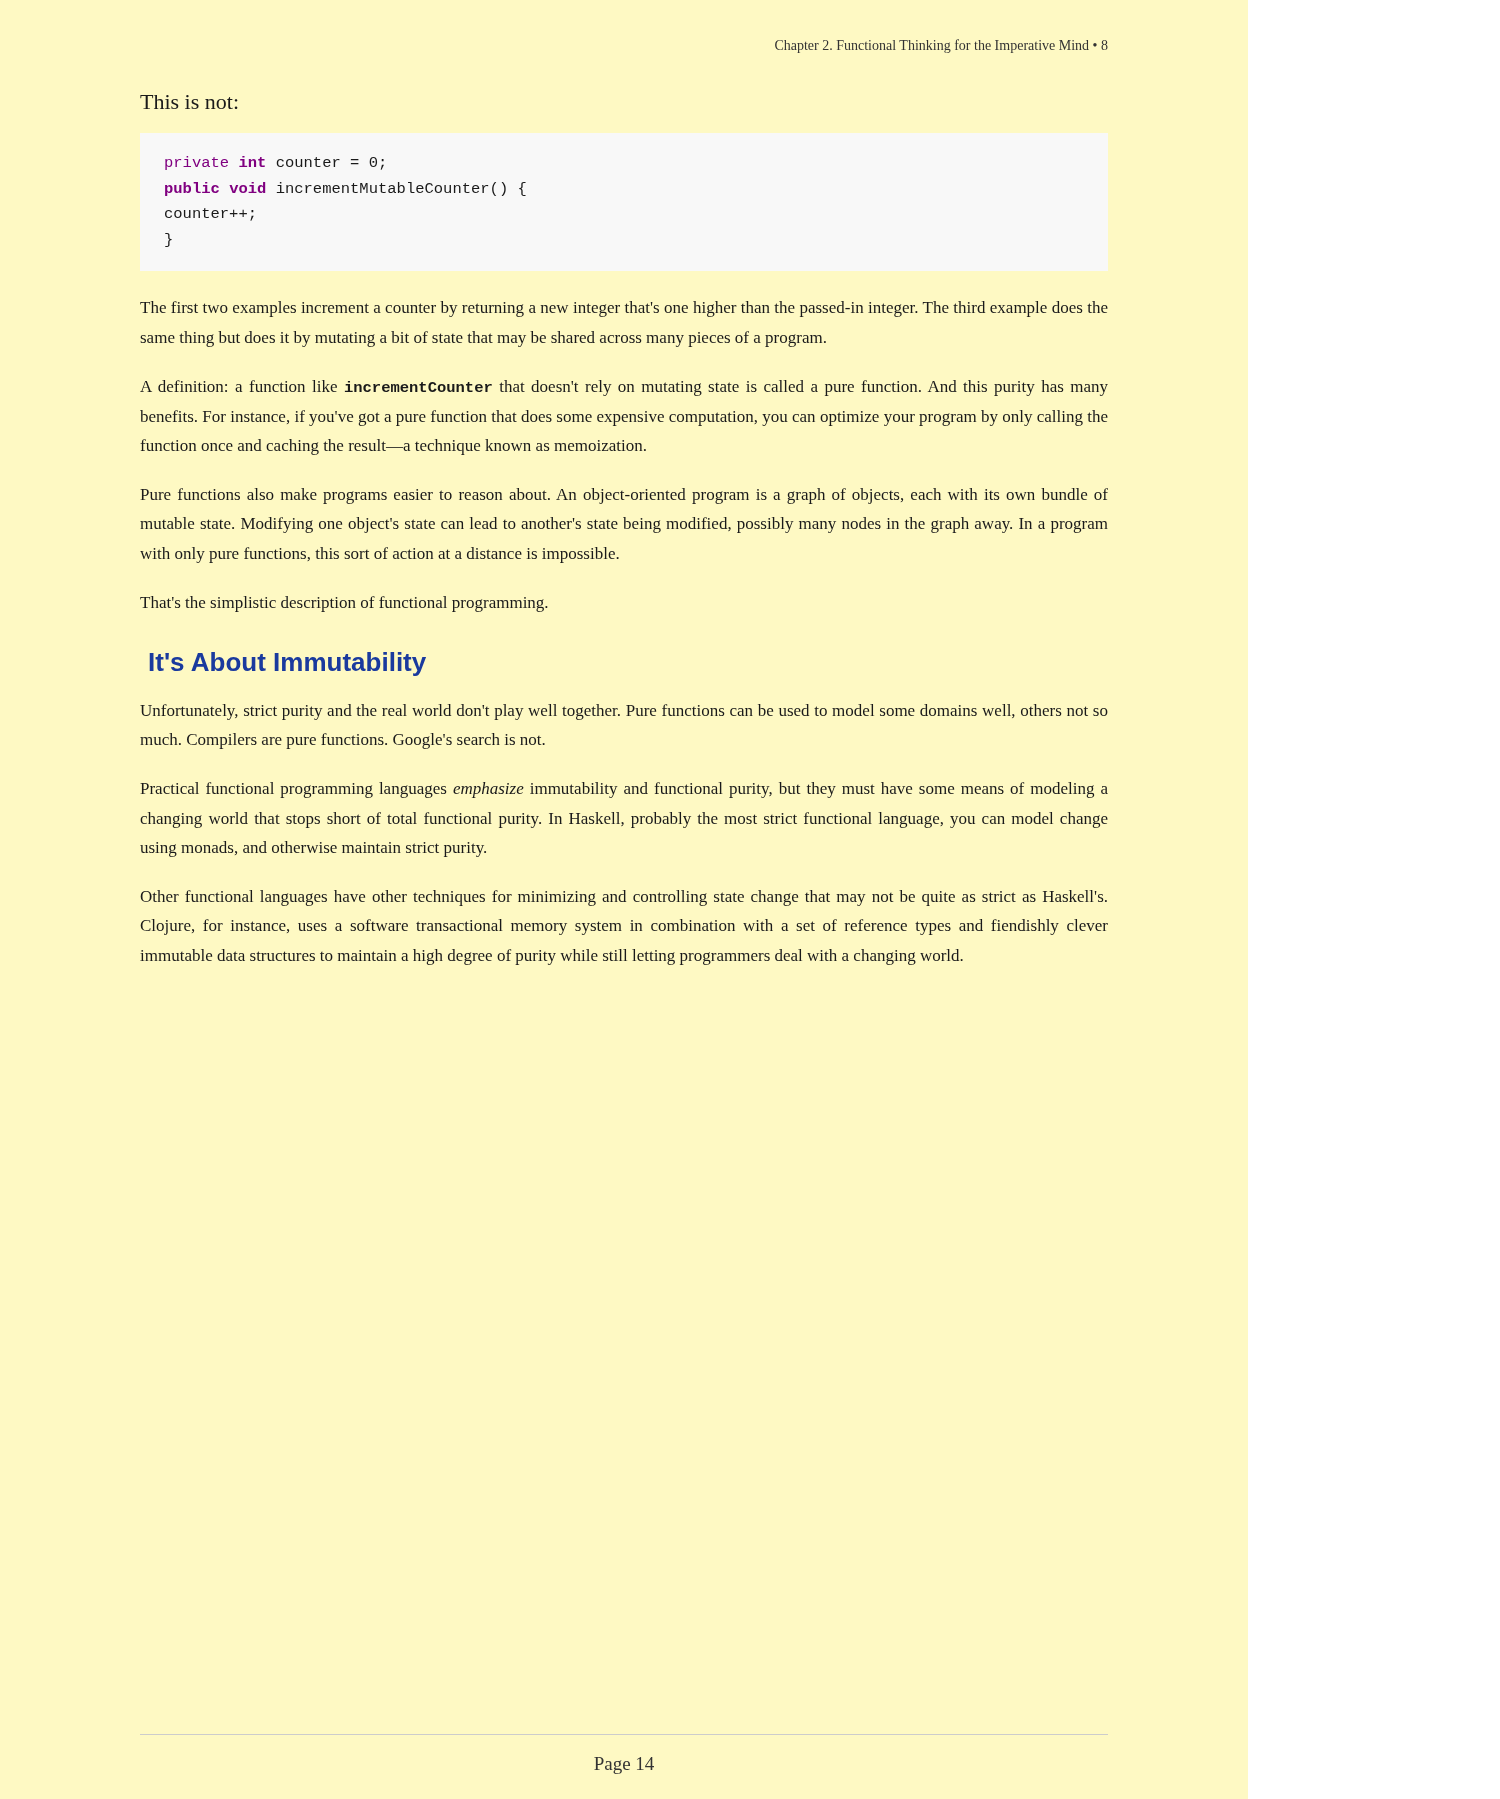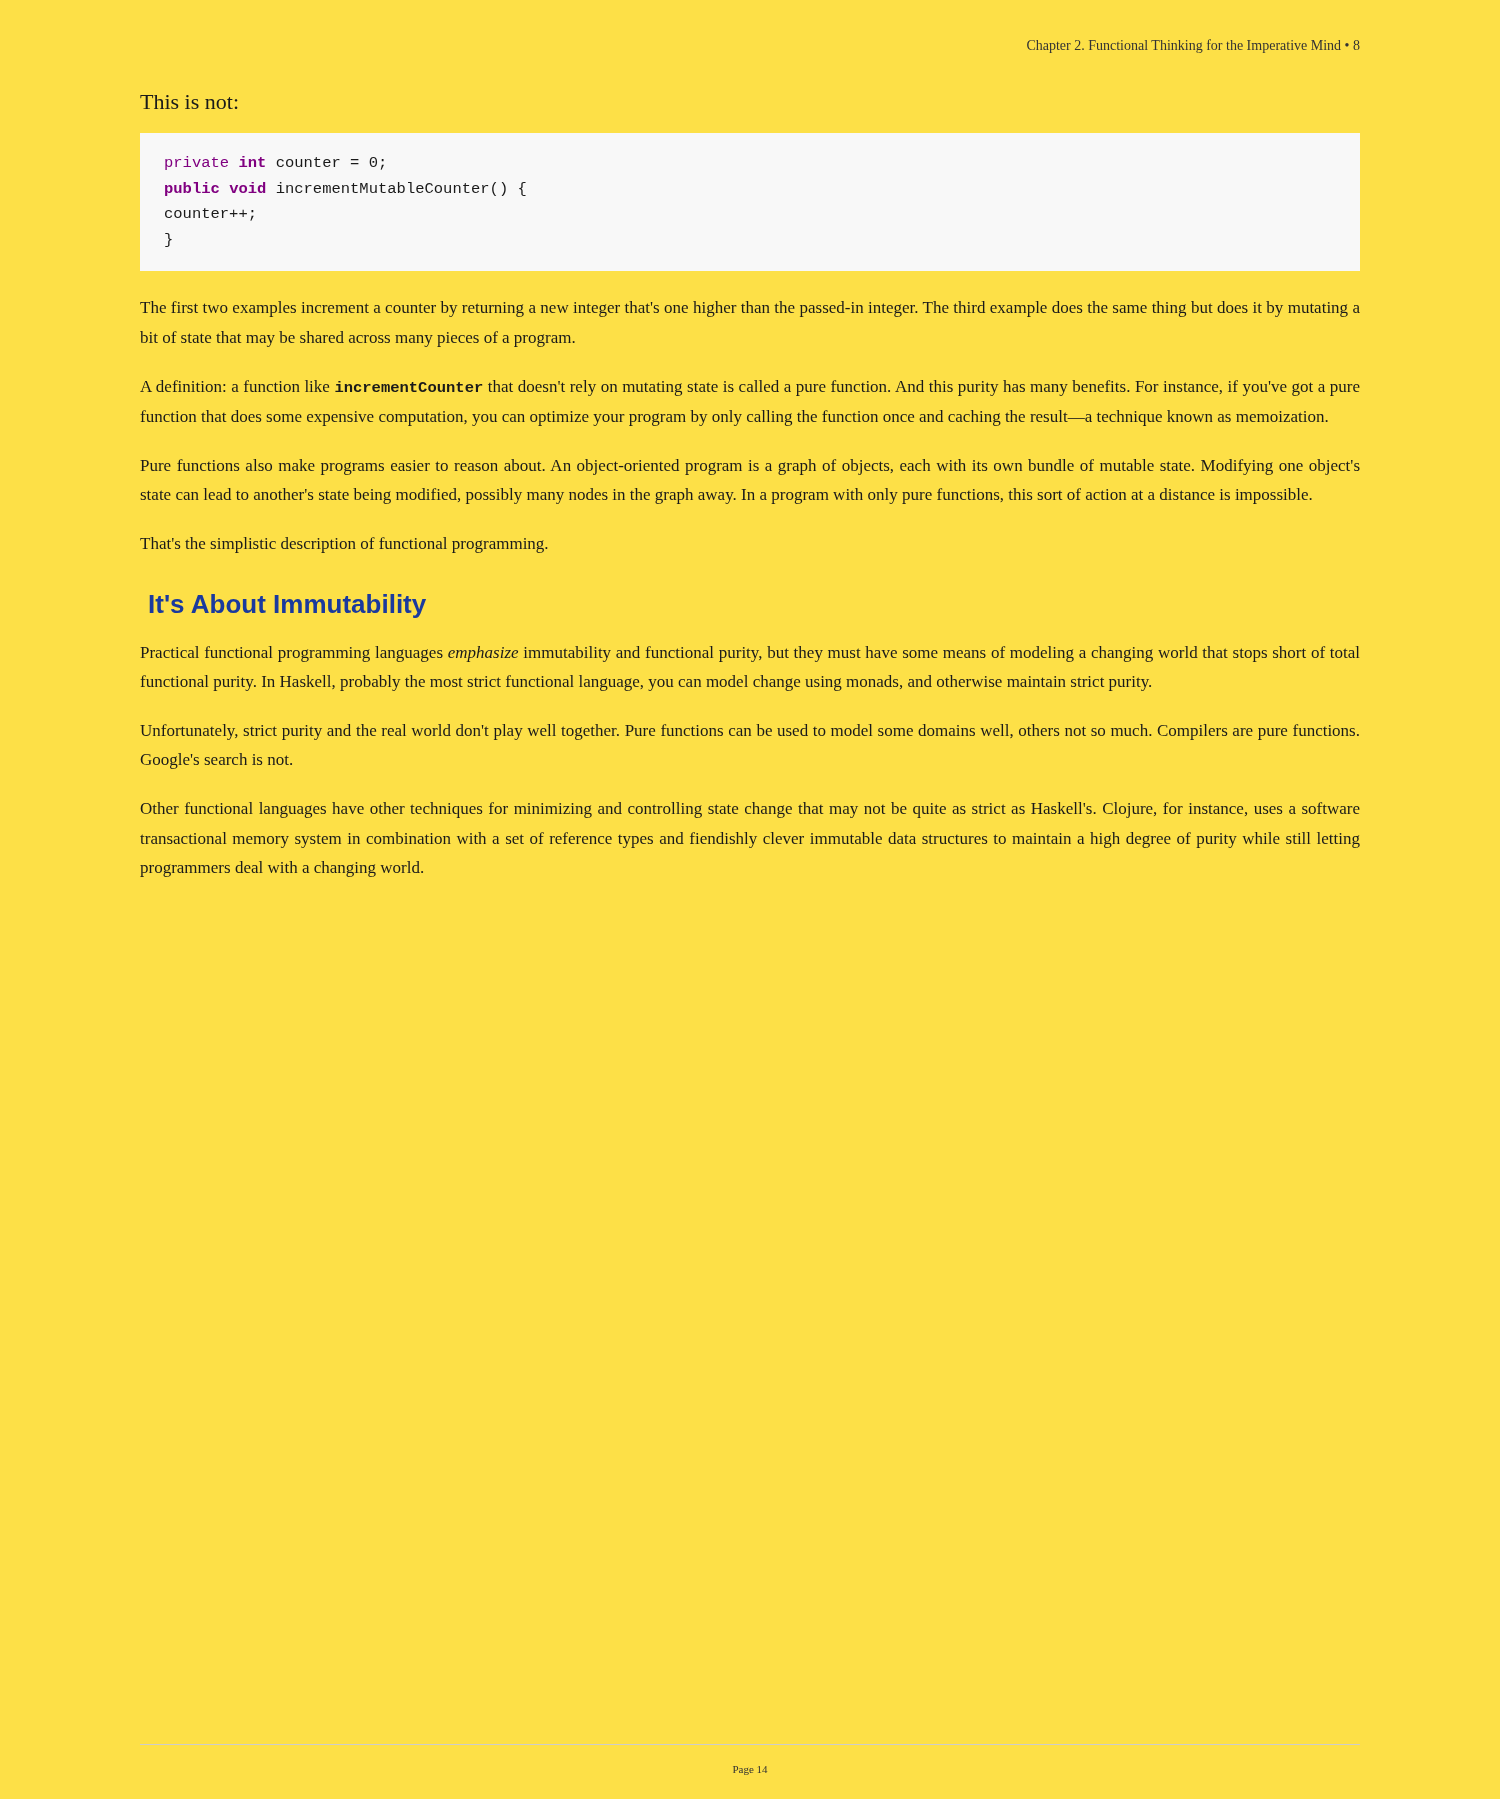--- a/index.html
+++ b/index.html
@@ -11,23 +11,23 @@
     body {
       background: #ffffff;
       font-family: Georgia, 'Times New Roman', serif;
       color: #1a1a1a;
       width: 1500px;
       min-height: 1799px;
       position: relative;
     }
 
     .page-container {
-      width: 1500px;
+      width: 1248px;
       min-height: 1799px;
-      background: #fde047;
+      background: #fef9c3;
       position: relative;
       display: flex;
       flex-direction: column;
     }
 
     .header {
       text-align: right;
       padding: 38px 140px 0 140px;
       font-size: 14px;
       color: #333;
@@ -105,21 +105,21 @@
       font-size: 26px;
       font-weight: bold;
       color: #1a3a9e;
       margin: 30px 0 18px 8px;
       font-family: Arial, Helvetica, sans-serif;
     }
 
     .footer {
       text-align: center;
       padding: 18px 0 24px 0;
-      font-size: 11px;
+      font-size: 19px;
       color: #333;
       border-top: 1px solid #ccc;
       margin: 0 140px;
       font-family: Georgia, serif;
     }
   </style>
 </head>
 <body>
 
 <div class="page-container">
@@ -165,25 +165,25 @@
       <span>Pure functions also make programs easier to reason about. An object-oriented program is a graph of objects, each with its own bundle of mutable state. Modifying one object's state can lead to another's state being modified, possibly many nodes in the graph away. In a program with only pure functions, this sort of action at a distance is impossible.</span>
     </p>
 
     <p class="body-text">
       <span>That's the simplistic description of functional programming.</span>
     </p>
 
     <h2 class="section-heading">It's About Immutability</h2>
 
     <p class="body-text">
-      <span>Practical functional programming languages </span><em>emphasize</em><span> immutability and functional purity, but they must have some means of modeling a changing world that stops short of total functional purity. In Haskell, probably the most strict functional language, you can model change using monads, and otherwise maintain strict purity.</span>
+      <span>Unfortunately, strict purity and the real world don't play well together. Pure functions can be used to model some domains well, others not so much. Compilers are pure functions. Google's search is not.</span>
     </p>
 
     <p class="body-text">
-      <span>Unfortunately, strict purity and the real world don't play well together. Pure functions can be used to model some domains well, others not so much. Compilers are pure functions. Google's search is not.</span>
+      <span>Practical functional programming languages </span><em>emphasize</em><span> immutability and functional purity, but they must have some means of modeling a changing world that stops short of total functional purity. In Haskell, probably the most strict functional language, you can model change using monads, and otherwise maintain strict purity.</span>
     </p>
 
     <p class="body-text">
       <span>Other functional languages have other techniques for minimizing and controlling state change that may not be quite as strict as Haskell's. Clojure, for instance, uses a software transactional memory system in combination with a set of reference types and fiendishly clever immutable data structures to maintain a high degree of purity while still letting programmers deal with a changing world.</span>
     </p>
 
   </div>
 
   <div class="footer">
     <span>Page 14</span>

